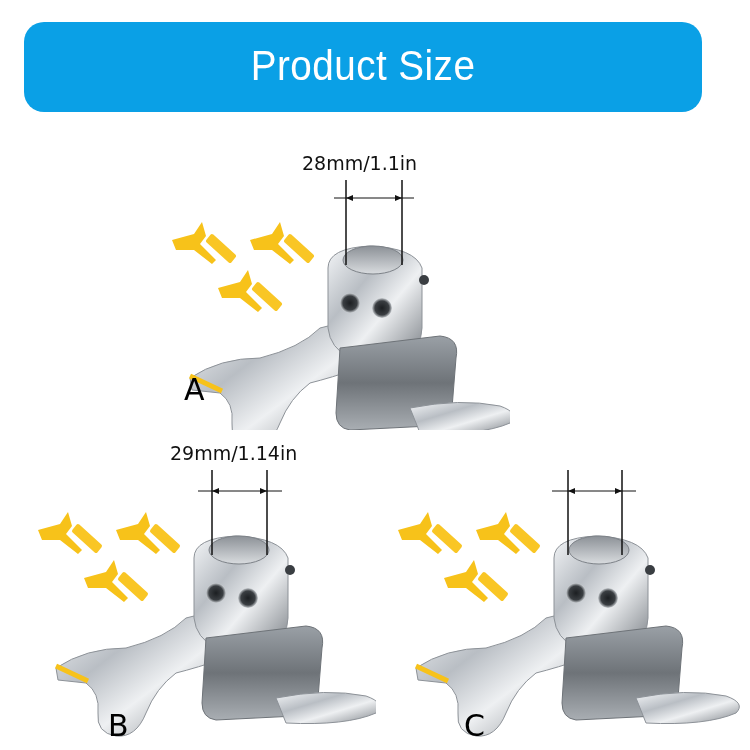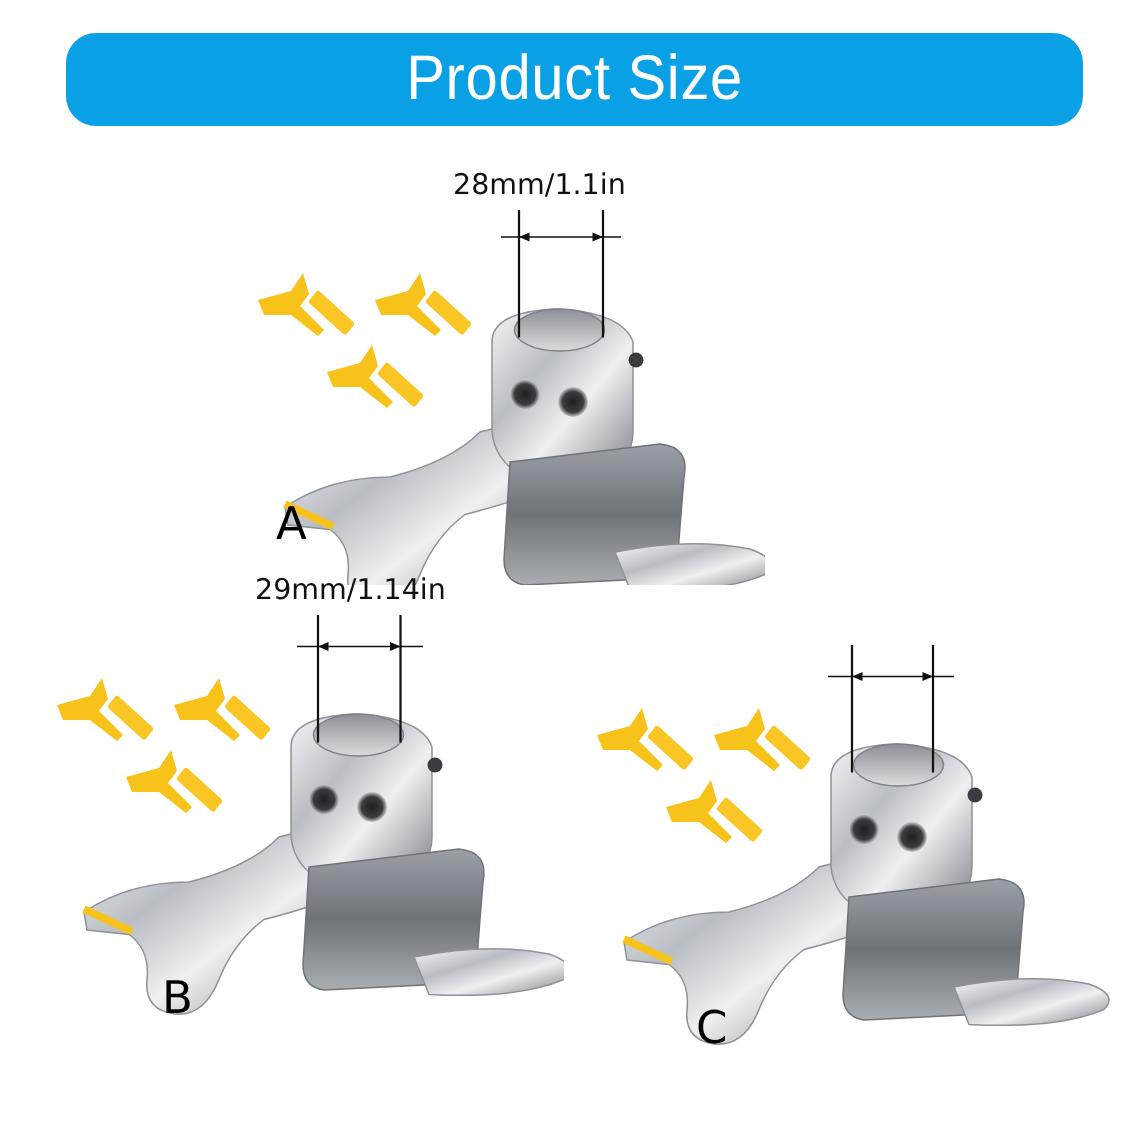--- a/index.html
+++ b/index.html
@@ -1,29 +1,29 @@
 <!DOCTYPE html>
 <html><head>
   <meta charset="utf-8">
   <style>
     html, body { margin: 0; padding: 0; }
     body {
       width: 750px; height: 750px; background: #ffffff; position: relative; overflow: hidden;
       font-family: "Liberation Sans", "DejaVu Sans", sans-serif;
     }
     .banner {
-      position: absolute; left: 44px; top: 22px; width: 678px; height: 62px;
+      position: absolute; left: 24px; top: 22px; width: 678px; height: 90px;
       background: #0aa0e6; border-radius: 20px;
       display: flex; align-items: center; justify-content: center;
     }
     .banner-title {
       color: #ffffff; font-size: 42px; font-family: "Liberation Sans", sans-serif;
       letter-spacing: 0.5px; transform: scaleX(0.92); margin-top: -2px;
     }
-    .product { position: absolute; width: 360px; height: 300px; }
+    .product { position: absolute; width: 360px; height: 300px; margin-top: 40px; }
     .product svg { position: absolute; left: 0; top: 0; }
     .dim-label {
       position: absolute; font-family: "DejaVu Sans", sans-serif; font-size: 19px; color: #111;
       white-space: nowrap;
     }
     .variant-letter {
       position: absolute; font-family: "DejaVu Sans", sans-serif; font-size: 30px; color: #000;
     }
   </style>
 </head>
@@ -88,21 +88,21 @@
 
     <line x1="196" y1="30" x2="196" y2="115" stroke="#111" stroke-width="1.5"></line>
     <line x1="252" y1="30" x2="252" y2="115" stroke="#111" stroke-width="1.5"></line>
     <line x1="184" y1="48" x2="264" y2="48" stroke="#111" stroke-width="1"></line>
     <path d="M196,48 l7,-3 v6 Z M252,48 l-7,-3 v6 Z" fill="#111"></path>
   </svg>
   <span class="dim-label" style="left:152px; top:2px;">28mm/1.1in</span>
   <span class="variant-letter" style="left:34px; top:222px;">A</span>
 </div>
 
-<div class="product" style="left:16px; top:380px;">
+<div class="product" style="left:16px; top:400px;">
   <svg width="360" height="300" viewBox="0 0 360 300">
     <use href="#insert" x="22" y="80"></use>
     <use href="#insert" x="100" y="80"></use>
     <use href="#insert" x="68" y="128"></use>
     <use href="#mounthead" x="10" y="58"></use>
     <line x1="196" y1="30" x2="196" y2="115" stroke="#111" stroke-width="1.5"></line>
     <line x1="251" y1="30" x2="251" y2="115" stroke="#111" stroke-width="1.5"></line>
     <line x1="182" y1="51" x2="266" y2="51" stroke="#111" stroke-width="1"></line>
     <path d="M196,51 l7,-3 v6 Z M251,51 l-7,-3 v6 Z" fill="#111"></path>
   </svg>

